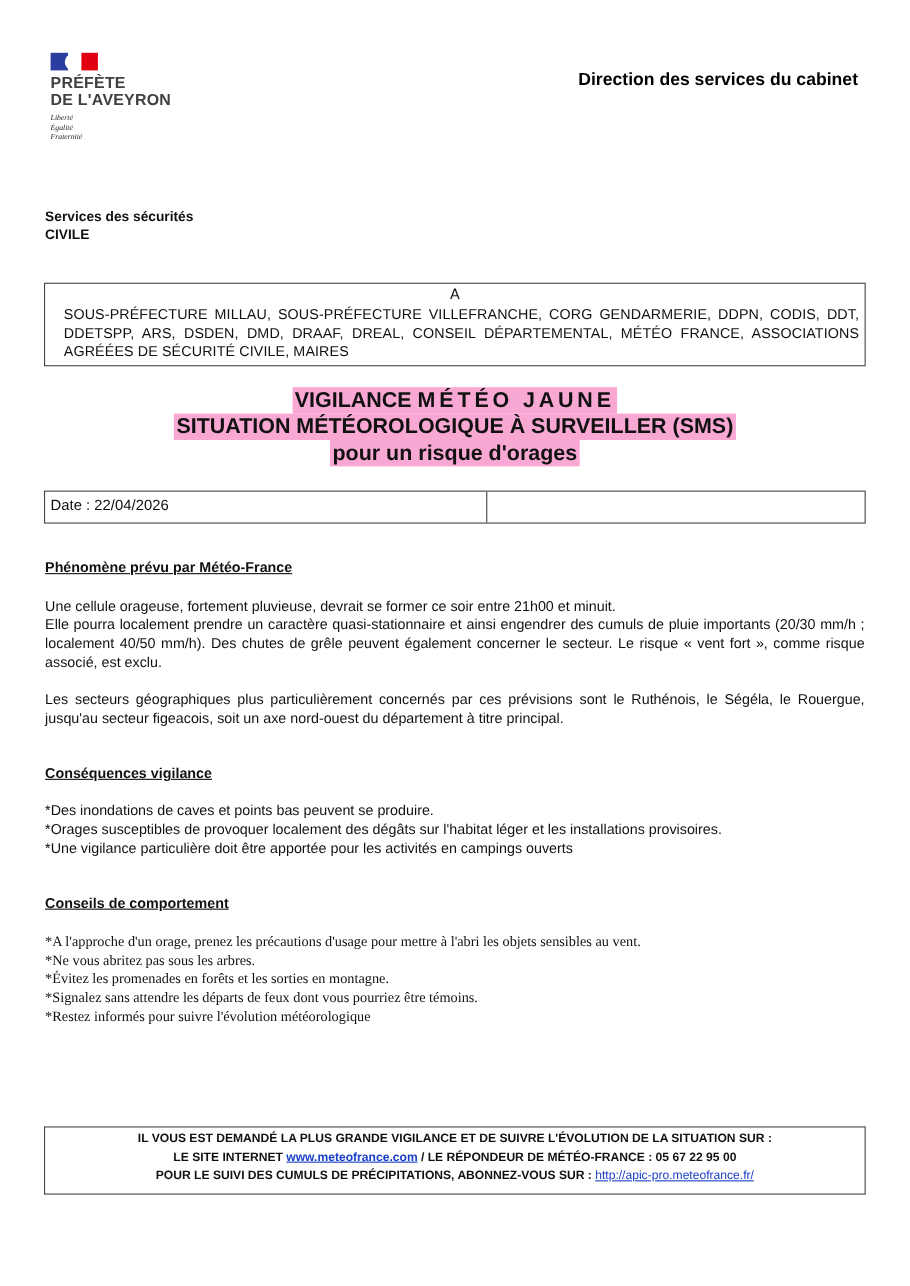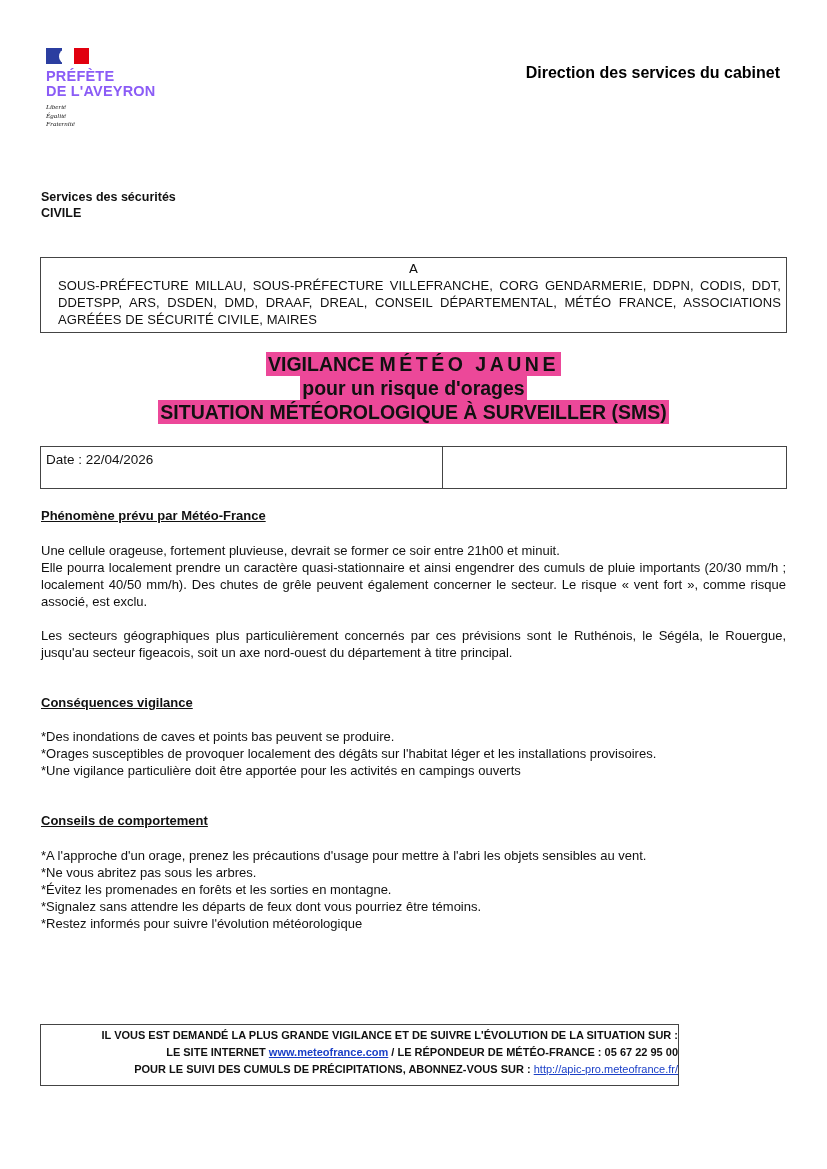--- a/index.html
+++ b/index.html
@@ -10,51 +10,51 @@
   }
   .abs { position: absolute; }
 
   
   .logo { left: 46px; top: 48px; width: 160px; }
   .flag { width: 43px; height: 16px; position: relative; display: block; }
   .flag .blue { position: absolute; left: 0; top: 0; width: 16px; height: 16px; background: #2b3ea0; }
   .flag .white { position: absolute; left: 16px; top: 0; width: 12px; height: 16px; background: #ffffff; }
   .flag .red { position: absolute; left: 28px; top: 0; width: 15px; height: 16px; background: #e1000f; }
   .flag .profile { position: absolute; left: 13px; top: 1px; width: 14px; height: 15px; background: #ffffff; border-radius: 50% 40% 30% 50%; }
-  .logo-name { margin-top: 5px; font-family: "Liberation Sans", sans-serif; font-weight: bold; font-size: 14.5px; line-height: 15px; letter-spacing: 0.2px; color: #8b5cf6; }
+  .logo-name { margin-top: 5px; font-family: "Liberation Sans", sans-serif; font-weight: bold; font-size: 14.5px; line-height: 15px; letter-spacing: 0.2px; color: #404040; }
   .motto { margin-top: 4px; font-family: "Liberation Serif", serif; font-style: italic; font-size: 7px; line-height: 8.5px; color: #222; }
 
   .direction { right: 47px; top: 64px; font-size: 16px; font-weight: bold; font-family: "Liberation Sans", sans-serif; color: #000000; }
 
   .service { left: 41px; top: 189px; font-size: 12.5px; font-weight: bold; line-height: 16px; font-family: "Liberation Sans", sans-serif; }
 
   
   .recipients { left: 40px; top: 257px; width: 735px; height: 76px; border: 1px solid #444; padding: 2px 5px 0 5px; box-sizing: border-box; width: 747px; }
   .recipients .a-line { text-align: center; font-size: 13px; line-height: 17px; }
   .recipients .list { font-size: 13px; line-height: 17px; text-align: justify; text-align-last: left; font-family: "Liberation Sans", sans-serif; letter-spacing: 0.1px; margin-left: 12px; }
 
   
   .title { left: 0; width: 827px; top: 352px; text-align: center; font-weight: bold; font-family: "Liberation Sans", sans-serif; color: #111; }
-  .title .line { display: inline-block; background: #ec4899; font-size: 19.5px; line-height: 24px; padding: 0 2px; }
+  .title .line { display: inline-block; background: #f9a8d4; font-size: 19.5px; line-height: 24px; padding: 0 2px; }
   .title .spaced { letter-spacing: 3.5px; }
 
   
-  .datetable { left: 40px; top: 446px; width: 747px; height: 43px; border: 1px solid #444; box-sizing: border-box; display: flex; }
+  .datetable { left: 40px; top: 446px; width: 747px; height: 30px; border: 1px solid #444; box-sizing: border-box; display: flex; }
   .datetable .cell { font-size: 13.5px; line-height: 25px; padding-left: 5px; box-sizing: border-box; font-family: "Liberation Sans", sans-serif; }
   .datetable .c1 { width: 402px; border-right: 1px solid #444; }
   .datetable .c2 { flex: 1; }
 
   .section-title { left: 41px; font-size: 13px; font-weight: bold; text-decoration: underline; font-family: "Liberation Sans", sans-serif; }
   .para { left: 41px; width: 745px; font-size: 13px; line-height: 17px; text-align: justify; font-family: "Liberation Sans", sans-serif; }
   .para.last-left { text-align-last: left; }
   .bullets { left: 41px; width: 745px; font-size: 13px; line-height: 17px; font-family: "Liberation Sans", sans-serif; }
   .bullets div { white-space: nowrap; }
 
   
-  .footer-box { left: 40px; top: 1024px; width: 639px; height: 62px; border: 1px solid #444; box-sizing: border-box; text-align: right; font-size: 11px; font-weight: bold; line-height: 17px; padding-top: 2px; font-family: "Liberation Sans", sans-serif; }
+  .footer-box { left: 40px; top: 1024px; width: 747px; height: 62px; border: 1px solid #444; box-sizing: border-box; text-align: center; font-size: 11px; font-weight: bold; line-height: 17px; padding-top: 2px; font-family: "Liberation Sans", sans-serif; }
   .footer-box a { color: #1a3fc7; text-decoration: underline; font-weight: bold; }
   .footer-box a.plain { font-weight: normal; }
 </style>
 </head>
 <body>
 
 <div class="abs logo">
   <span class="flag">
     <span class="blue"></span>
       <span class="white"></span>
@@ -79,22 +79,22 @@
   <div>CIVILE</div>
 </div>
 
 <div class="abs recipients">
   <div class="a-line">A</div>
   <div class="list">SOUS-PRÉFECTURE MILLAU, SOUS-PRÉFECTURE VILLEFRANCHE, CORG GENDARMERIE, DDPN, CODIS, DDT, DDETSPP, ARS, DSDEN, DMD, DRAAF, DREAL, CONSEIL DÉPARTEMENTAL, MÉTÉO FRANCE, ASSOCIATIONS AGRÉÉES DE SÉCURITÉ CIVILE, MAIRES</div>
 </div>
 
 <div class="abs title">
   <div><span class="line"><span>VIGILANCE </span><span class="spaced">MÉTÉO JAUNE</span></span></div>
+  <div><span class="line">SITUATION MÉTÉOROLOGIQUE À SURVEILLER (SMS)</span></div>
   <div><span class="line">pour un risque d'orages</span></div>
-  <div><span class="line">SITUATION MÉTÉOROLOGIQUE À SURVEILLER (SMS)</span></div>
 </div>
 
 <div class="abs datetable">
   <div class="cell c1">Date : 22/04/2026</div>
 </div>
 
 <div class="abs section-title" style="top:508px;">Phénomène prévu par Météo-France</div>
 <div class="abs para last-left" style="top:542px;">
   <div>Une cellule orageuse, fortement pluvieuse, devrait se former ce soir entre 21h00 et minuit.</div>
   <div style="text-align:justify;">Elle pourra localement prendre un caractère quasi-stationnaire et ainsi engendrer des cumuls de pluie importants (20/30 mm/h ; localement 40/50 mm/h). Des chutes de grêle peuvent également concerner le secteur. Le risque « vent fort », comme risque associé, est exclu.</div>
@@ -102,21 +102,21 @@
 <div class="abs para last-left" style="top:627px;">Les secteurs géographiques plus particulièrement concernés par ces prévisions sont le Ruthénois, le Ségéla, le Rouergue, jusqu'au secteur figeacois, soit un axe nord-ouest du département à titre principal.</div>
 
 <div class="abs section-title" style="top:695px;">Conséquences vigilance</div>
 <div class="abs bullets" style="top:728px;">
   <div>*Des inondations de caves et points bas peuvent se produire.</div>
   <div>*Orages susceptibles de provoquer localement des dégâts sur l'habitat léger et les installations provisoires.</div>
   <div>*Une vigilance particulière doit être apportée pour les activités en campings ouverts</div>
 </div>
 
 <div class="abs section-title" style="top:813px;">Conseils de comportement</div>
-<div class="abs bullets" style="top:847px;">
+<div class="abs bullets" style="top:847px;font-family:Liberation Serif, serif;">
   <div>*A l'approche d'un orage, prenez les précautions d'usage pour mettre à l'abri les objets sensibles au vent.</div>
   <div>*Ne vous abritez pas sous les arbres.</div>
   <div>*Évitez les promenades en forêts et les sorties en montagne.</div>
   <div>*Signalez sans attendre les départs de feux dont vous pourriez être témoins.</div>
   <div>*Restez informés pour suivre l'évolution météorologique</div>
 </div>
 
 <div class="abs footer-box">
   <div>IL VOUS EST DEMANDÉ LA PLUS GRANDE VIGILANCE ET DE SUIVRE L'ÉVOLUTION DE LA SITUATION SUR :</div>
   <div>

